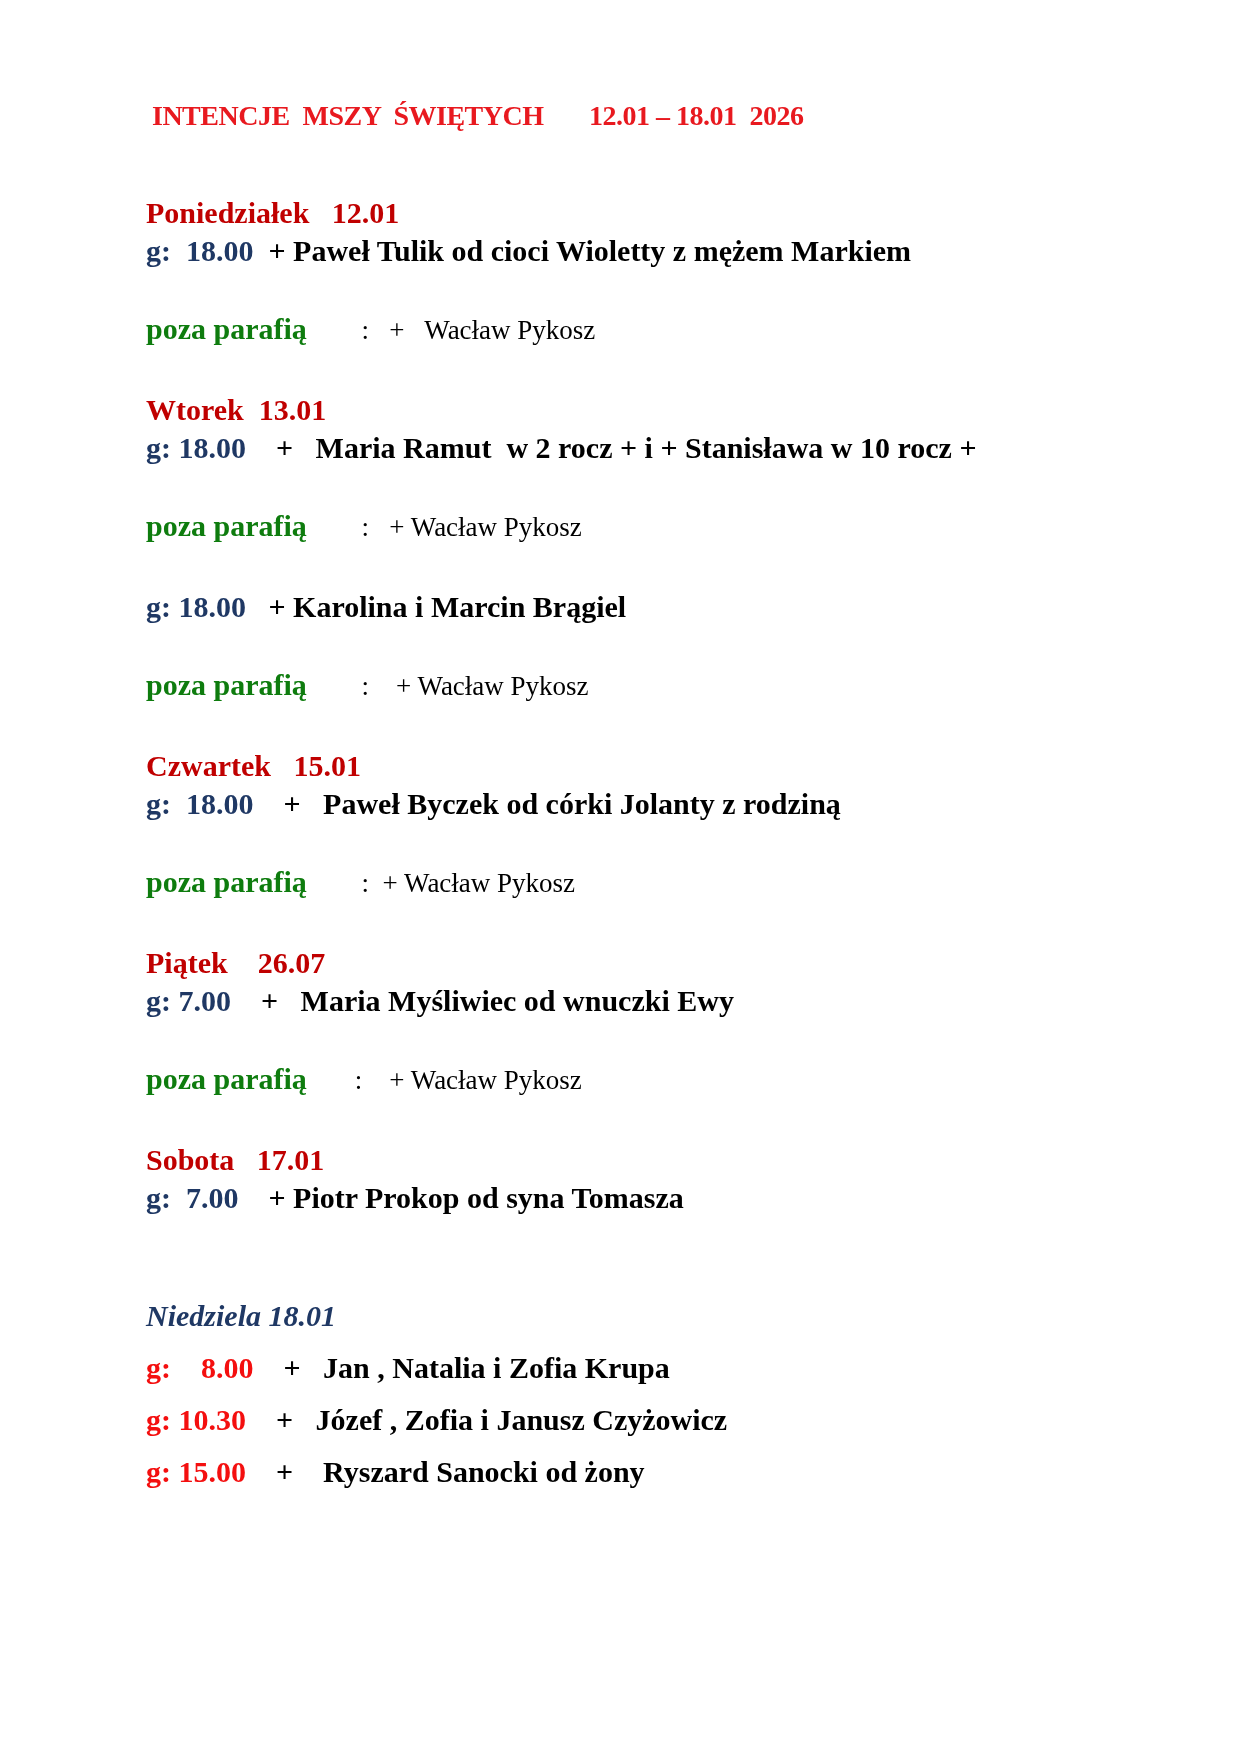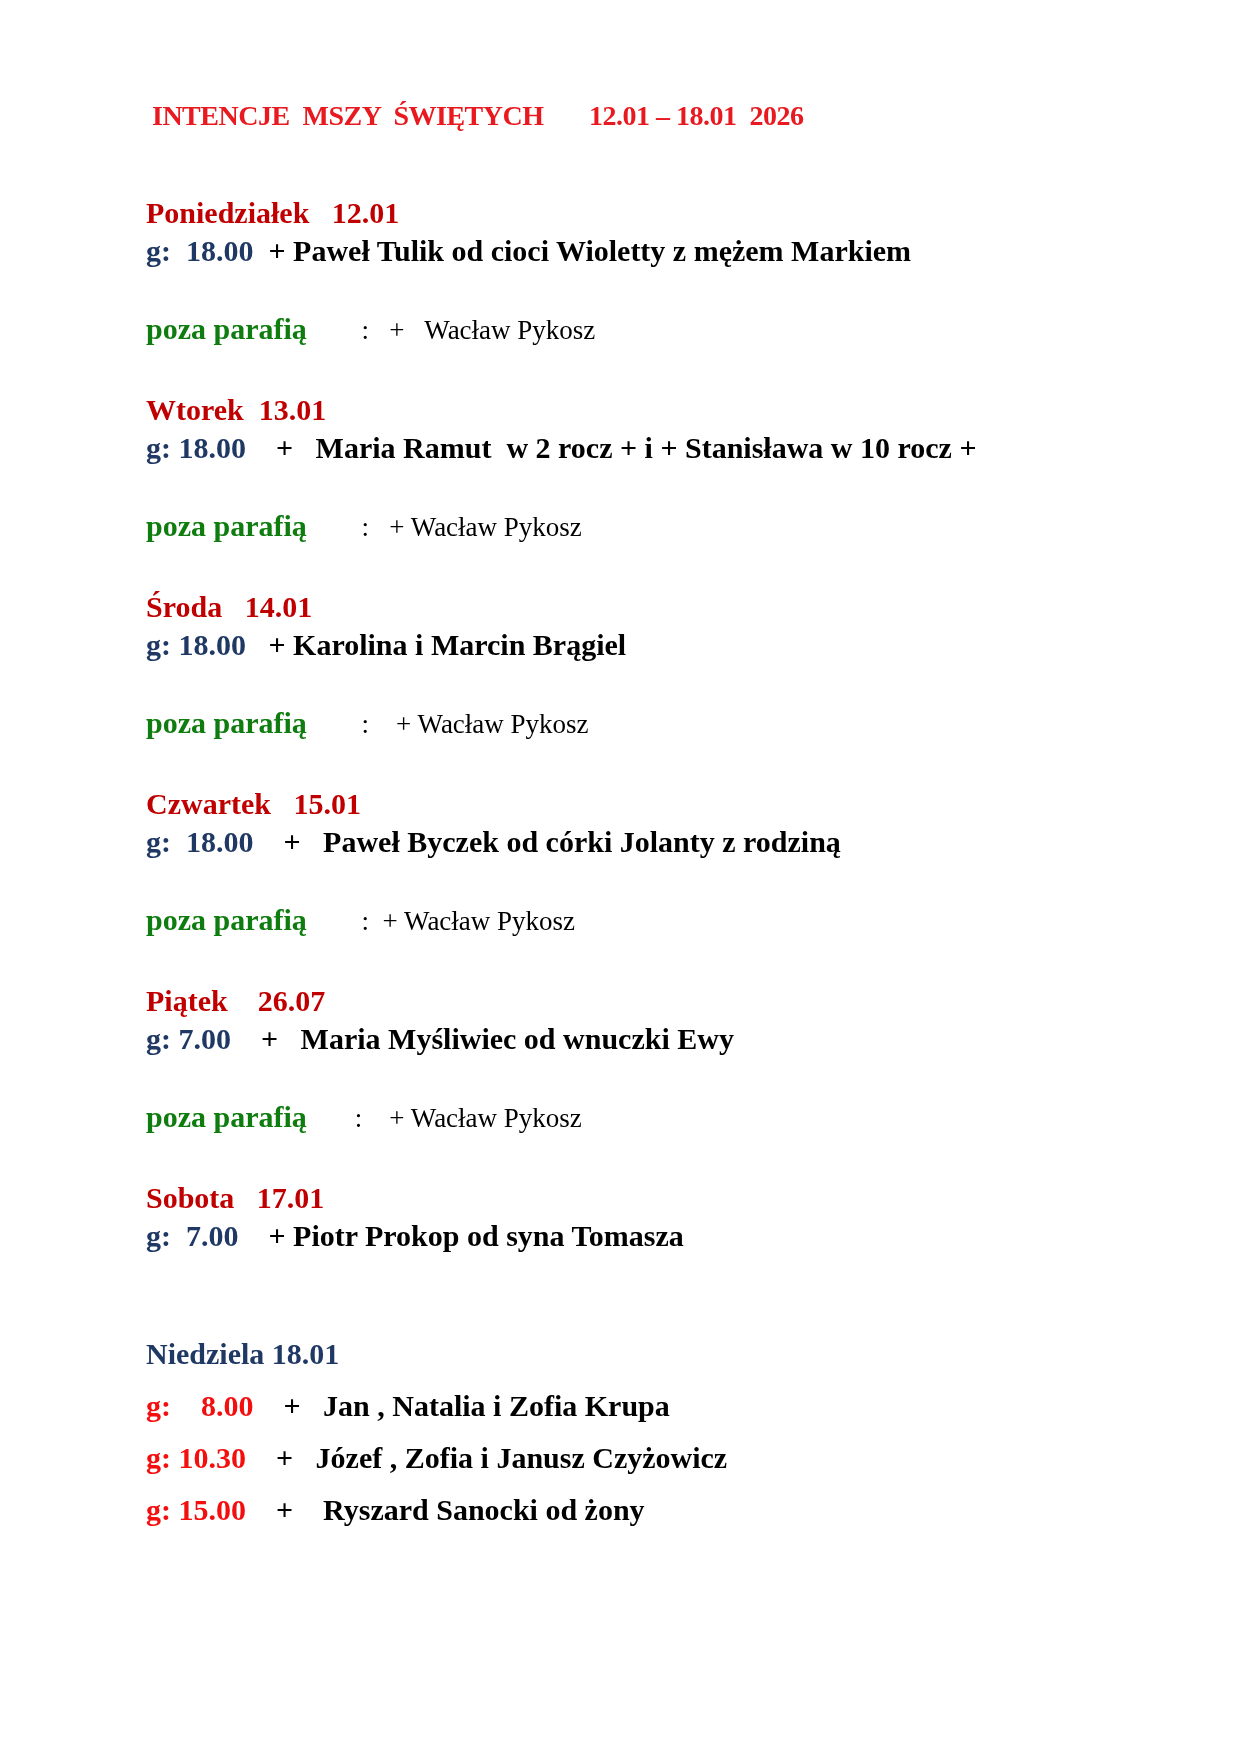--- a/index.html
+++ b/index.html
@@ -30,21 +30,21 @@
     margin: 0 0 58px 6px;
   }
   .section { margin: 0 0 42px 0; }
   .day {
     font-size: 30px;
     font-weight: bold;
     color: var(--day_red, #c00000);
     white-space: pre-wrap;
     line-height: 38px;
   }
-  .day.navy { color: var(--navy, #1f3864); }
+  .day.navy { color: var(--navy, #1f3864); font-style: italic; }
   .mass {
     font-size: 30px;
     font-weight: bold;
     line-height: 38px;
     white-space: pre-wrap;
   }
   .mass .time { color: var(--navy, #1f3864); }
   .mass.sun-time-red .time { color: var(--bright_red, #f40f0f); }
   .mass .intention { color: var(--black, #000000); text-align: right; }
   .sun-mass { margin-top: 14px; }
@@ -79,21 +79,20 @@
     <div class="poza"><span class="label">poza parafią</span><span class="rest"> :   +   Wacław Pykosz</span></div>
   </div>
 
   <div class="section">
     <div class="day">Wtorek  13.01</div>
     <div class="mass"><span class="time">g: 18.00</span><span class="intention">    +   Maria Ramut  w 2 rocz + i + Stanisława w 10 rocz +</span></div>
     <div class="poza"><span class="label">poza parafią</span><span class="rest"> :   + Wacław Pykosz</span></div>
   </div>
 
   <div class="section">
-    <div class="day">Środa   14.01</div>
     <div class="mass"><span class="time">g: 18.00</span><span class="intention">   + Karolina i Marcin Brągiel</span></div>
     <div class="poza"><span class="label">poza parafią</span><span class="rest"> :    + Wacław Pykosz</span></div>
   </div>
 
   <div class="section">
     <div class="day">Czwartek   15.01</div>
     <div class="mass"><span class="time">g:  18.00</span><span class="intention">    +   Paweł Byczek od córki Jolanty z rodziną</span></div>
     <div class="poza"><span class="label">poza parafią</span><span class="rest"> :  + Wacław Pykosz</span></div>
   </div>
 

